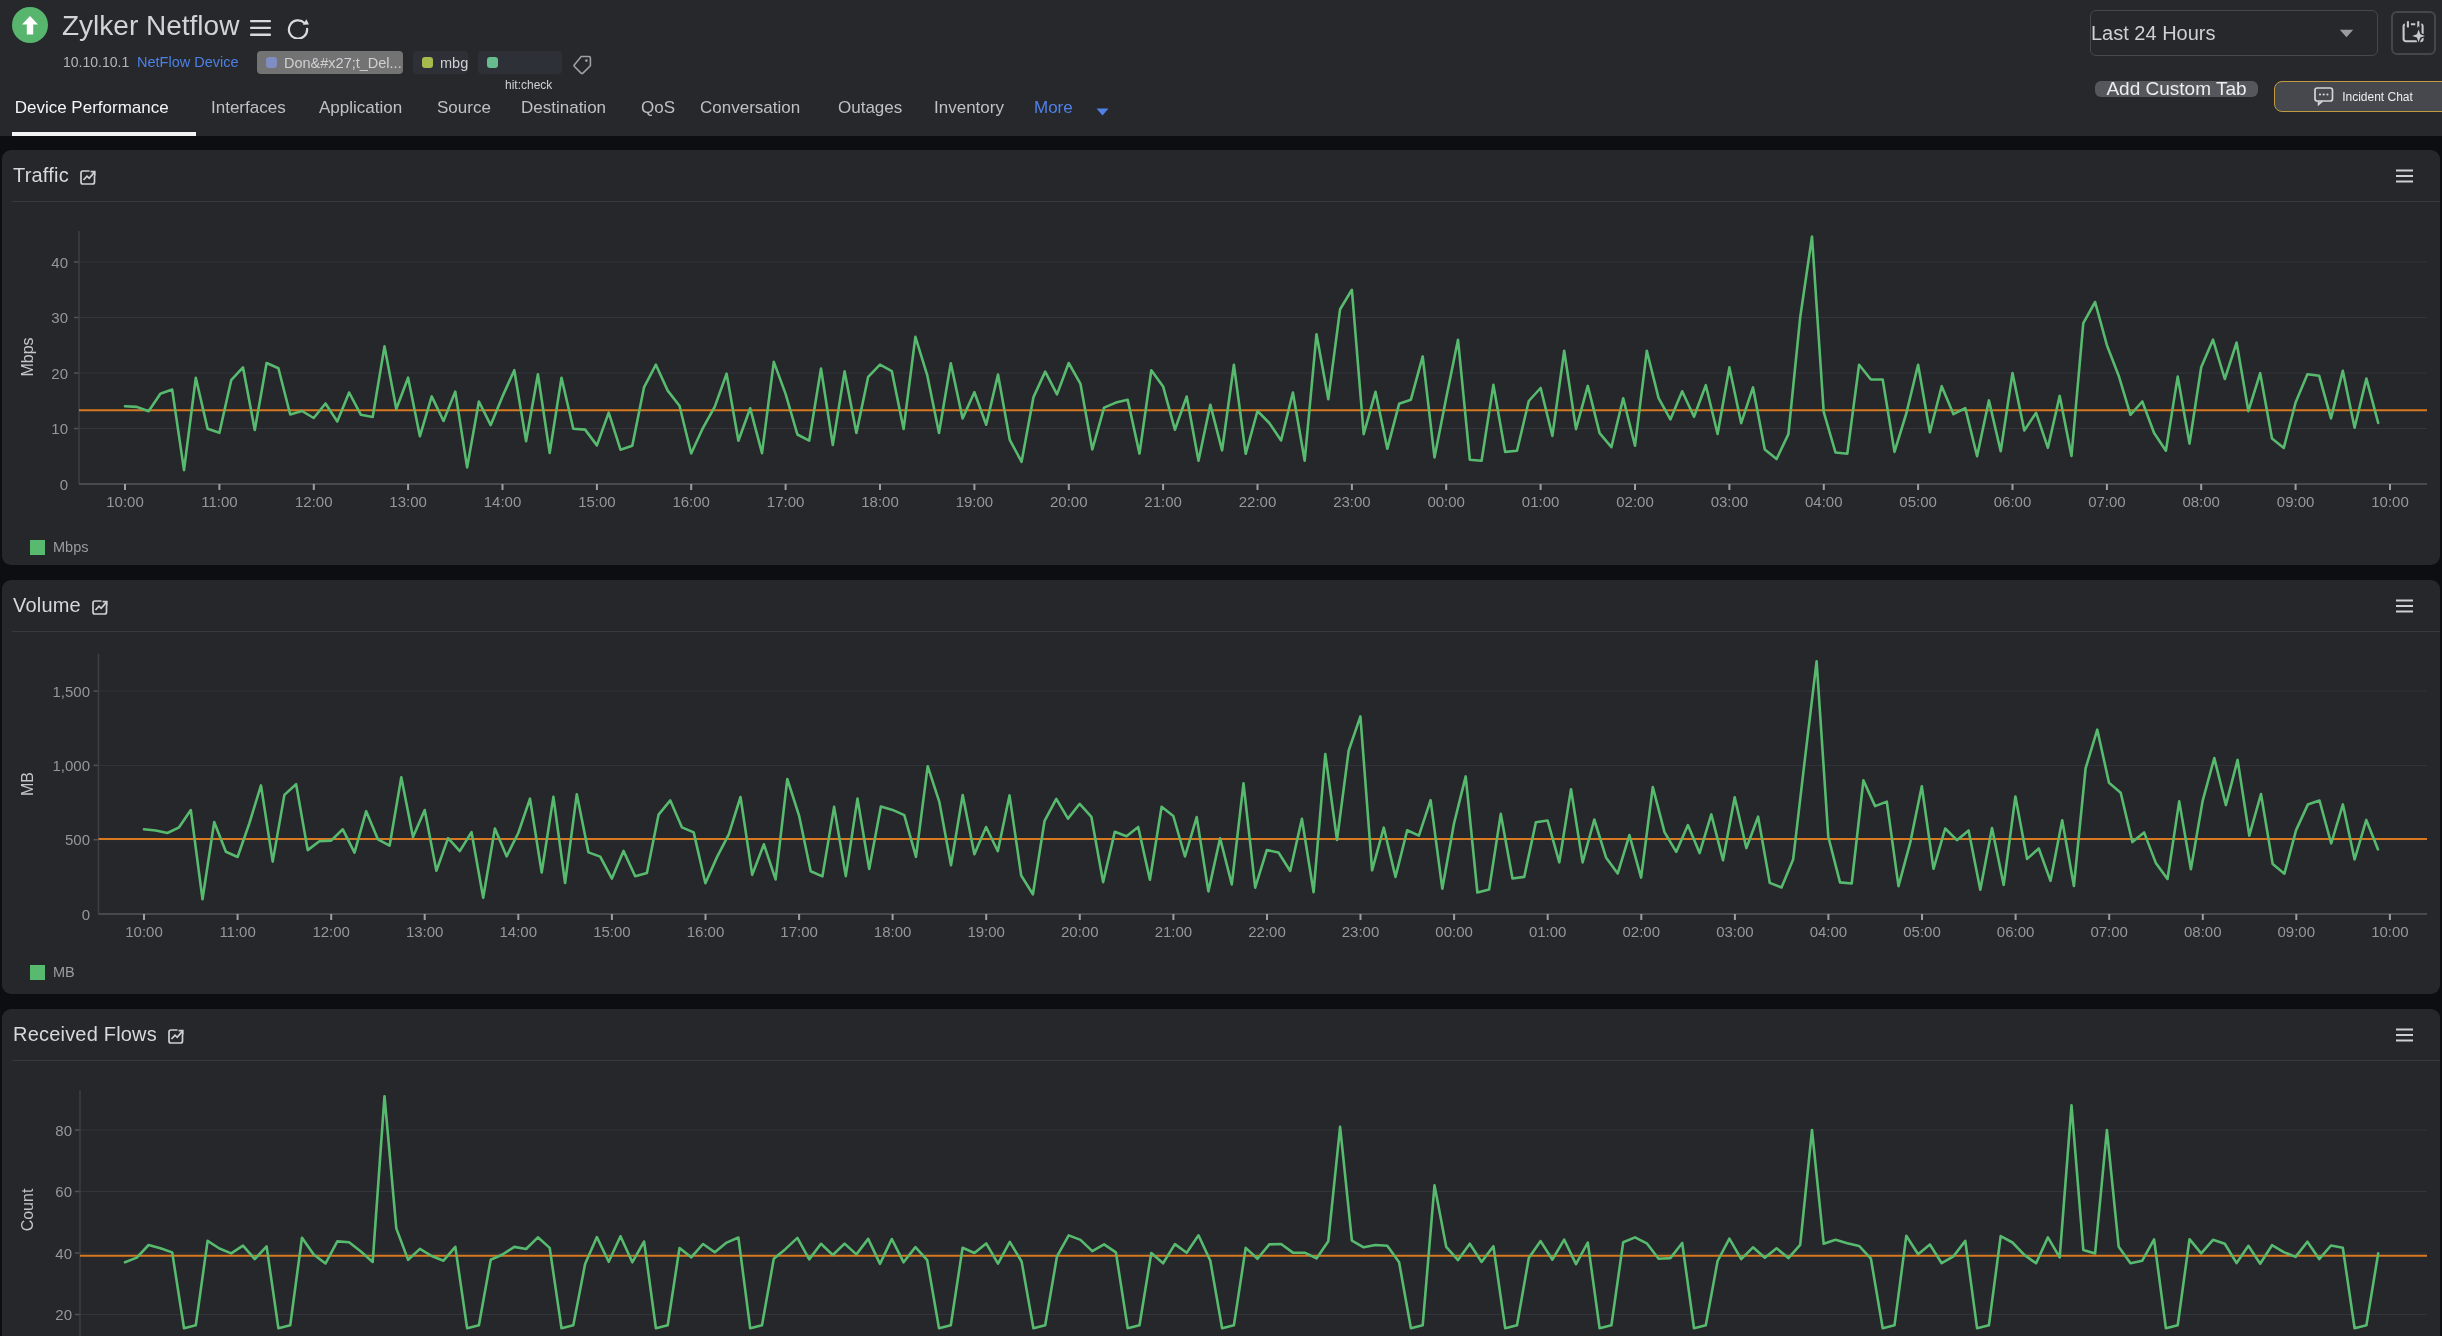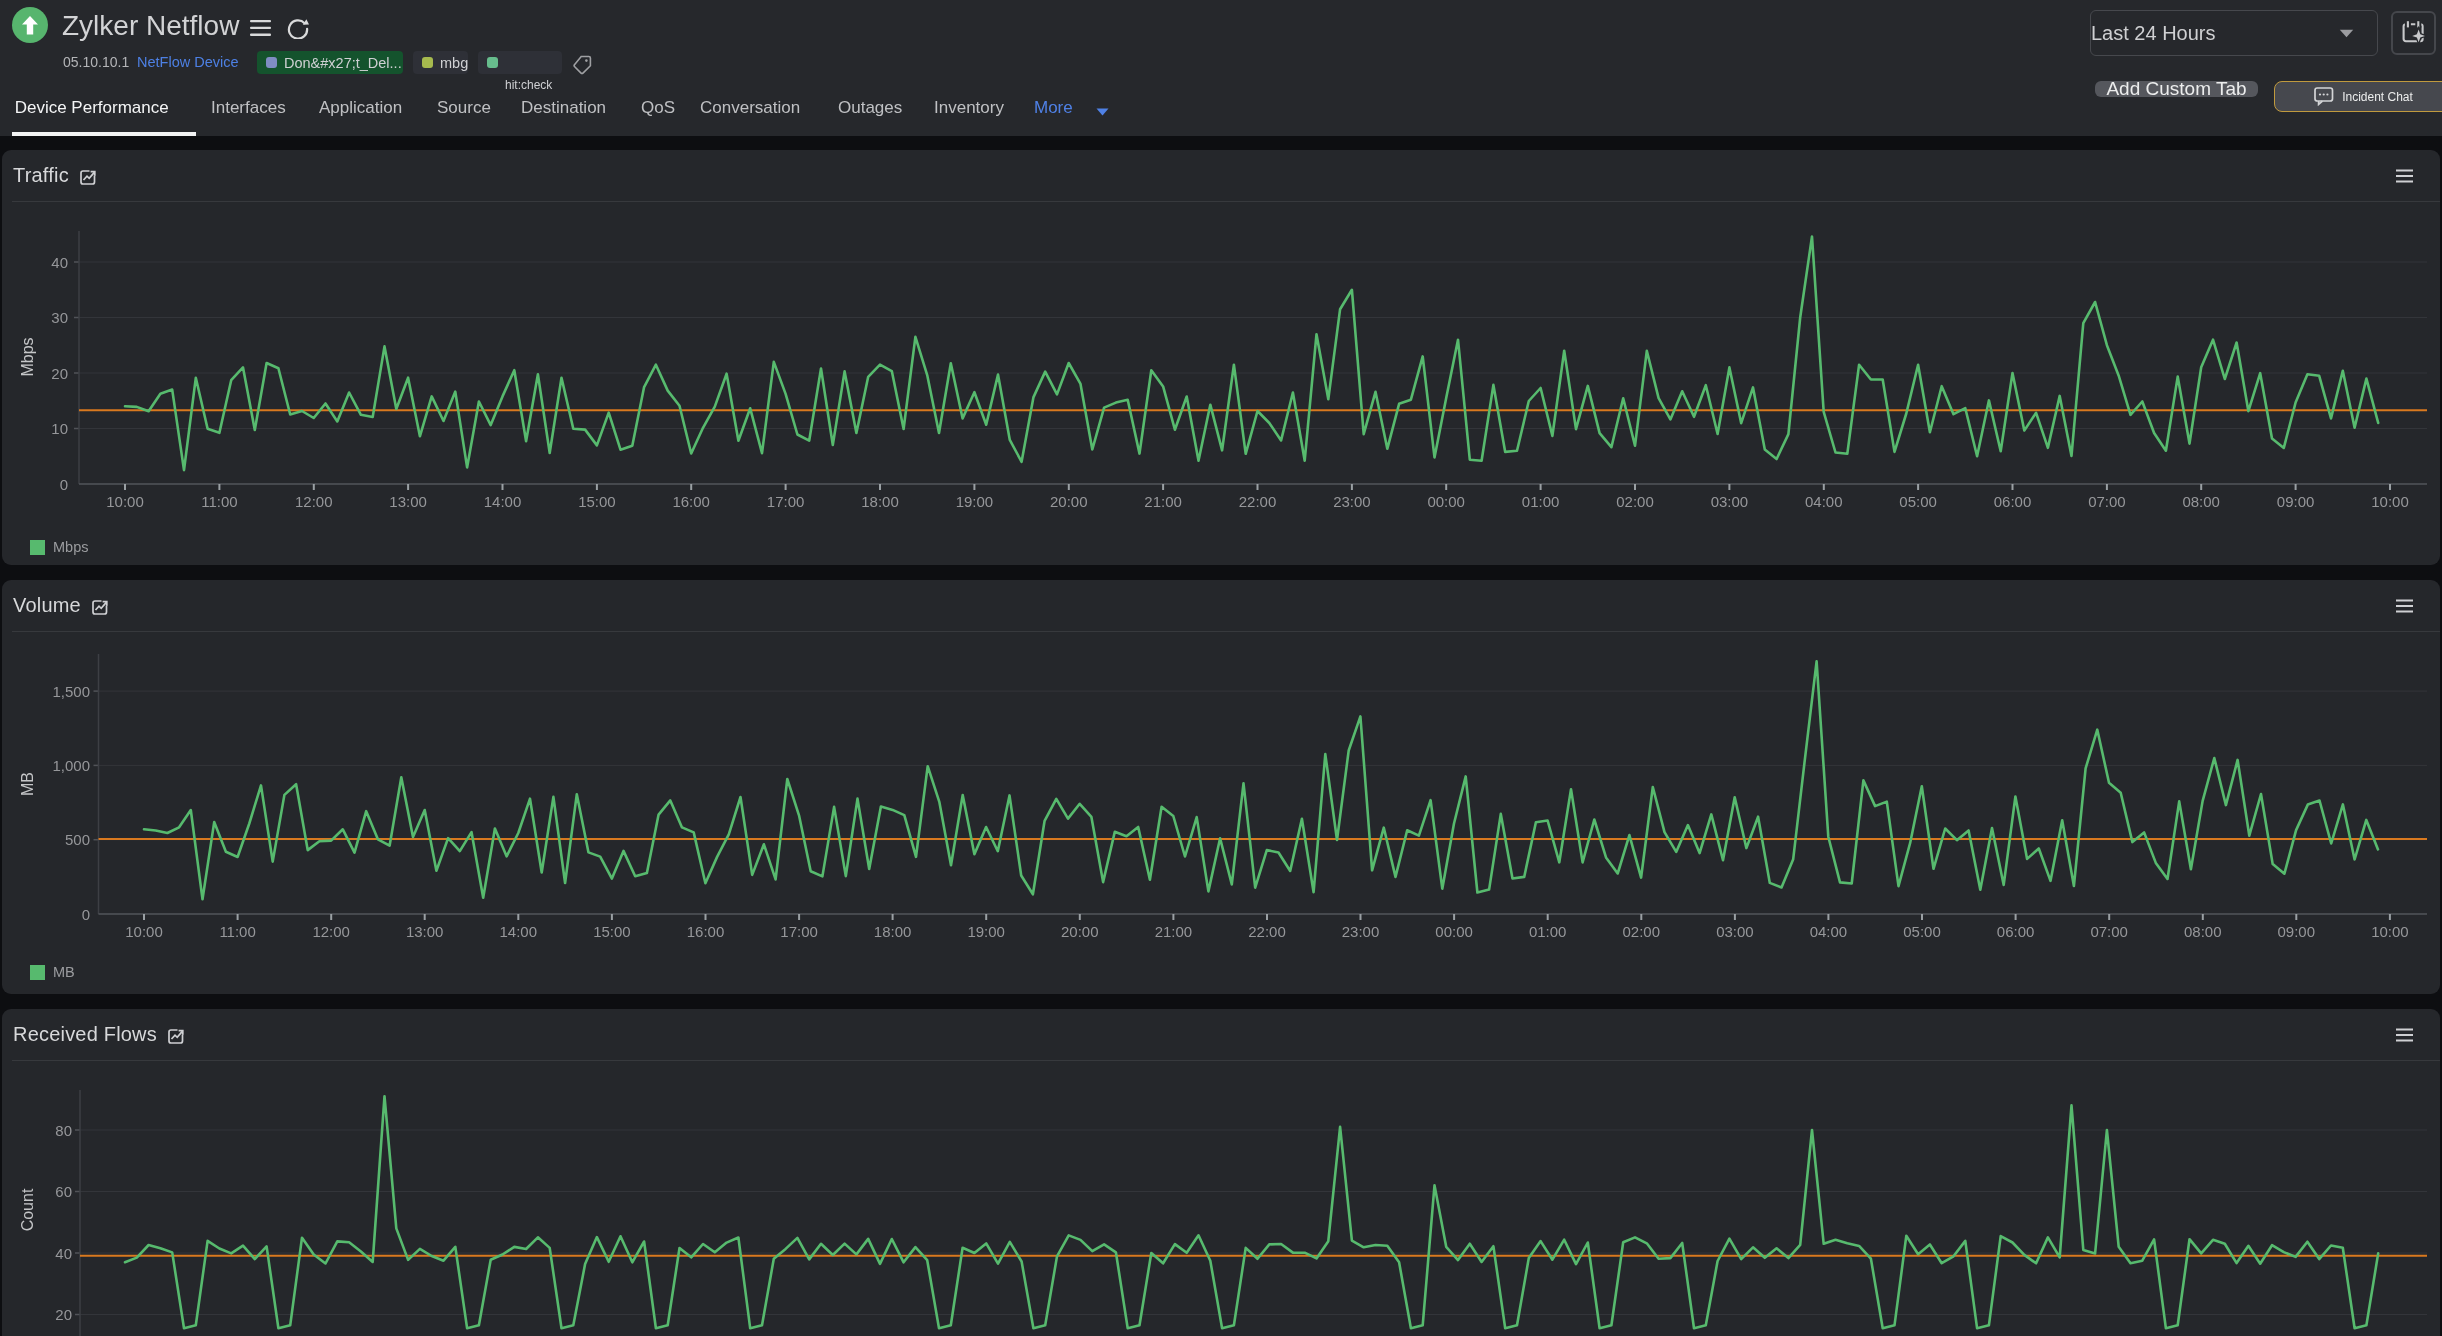--- a/index.html
+++ b/index.html
@@ -24,23 +24,23 @@
     <div class="abs" style="left:62px;top:10px;font-size:28px;color:#d2d3d5;font-weight:500;">Zylker Netflow</div>
     <svg class="abs" style="left:250px;top:20px" width="22" height="17" viewBox="0 0 22 17">
       <rect x="0" y="0" width="21" height="2.3" rx="1" fill="#d9dadb"></rect>
       <rect x="0" y="6.8" width="21" height="2.3" rx="1" fill="#d9dadb"></rect>
       <rect x="0" y="13.6" width="21" height="2.3" rx="1" fill="#d9dadb"></rect>
     </svg>
     <svg class="abs" style="left:287px;top:17px" width="22" height="22" viewBox="0 0 22 22" fill="none">
       <path d="M17.6 6.2 A9.1 9.1 0 1 0 20.1 11.8" stroke="#d9dadb" stroke-width="2.2" stroke-linecap="round"></path>
       <path d="M22.0 7.4 L15.8 7.8 L19.4 2.2 Z" fill="#d9dadb"></path>
     </svg>
-    <div class="abs" style="left:63px;top:54px;font-size:14px;color:#b4b5b8;">05.10.10.1</div>
+    <div class="abs" style="left:63px;top:54px;font-size:14px;color:#b4b5b8;">10.10.10.1</div>
     <div class="abs" style="left:137px;top:53.5px;font-size:14.5px;color:#4d80e4;">NetFlow Device</div>
-    <div class="abs" style="left:257px;top:51px;width:146px;height:23px;background:#14532d;border-radius:4px;display:flex;align-items:center;padding-left:9px;">
+    <div class="abs" style="left:257px;top:51px;width:146px;height:23px;background:#737373;border-radius:4px;display:flex;align-items:center;padding-left:9px;">
       <span style="width:11px;height:11px;border-radius:3px;background:#7f8dc3;margin-right:7px;flex:none;"></span>
       <span style="font-size:14.5px;color:#cfd0d3;white-space:nowrap;">Don&amp;#x27;t_Del...</span>
     </div>
     <div class="abs" style="left:413px;top:51px;width:55px;height:23px;background:#2e3037;border-radius:4px;display:flex;align-items:center;padding-left:9px;">
       <span style="width:11px;height:11px;border-radius:3px;background:#a6ba4e;margin-right:7px;flex:none;"></span>
       <span style="font-size:14.5px;color:#cfd0d3;white-space:nowrap;">mbg</span>
     </div>
     <div class="abs" style="left:478px;top:51px;width:84px;height:23px;background:#2e3037;border-radius:4px;display:flex;align-items:center;padding-left:9px;">
       <span style="width:11px;height:11px;border-radius:3px;background:#67bd8d;margin-right:7px;flex:none;"></span>
       <span style="font-size:12px;color:#cfd0d3;white-space:nowrap;margin-top:44px;">hit:check</span>

